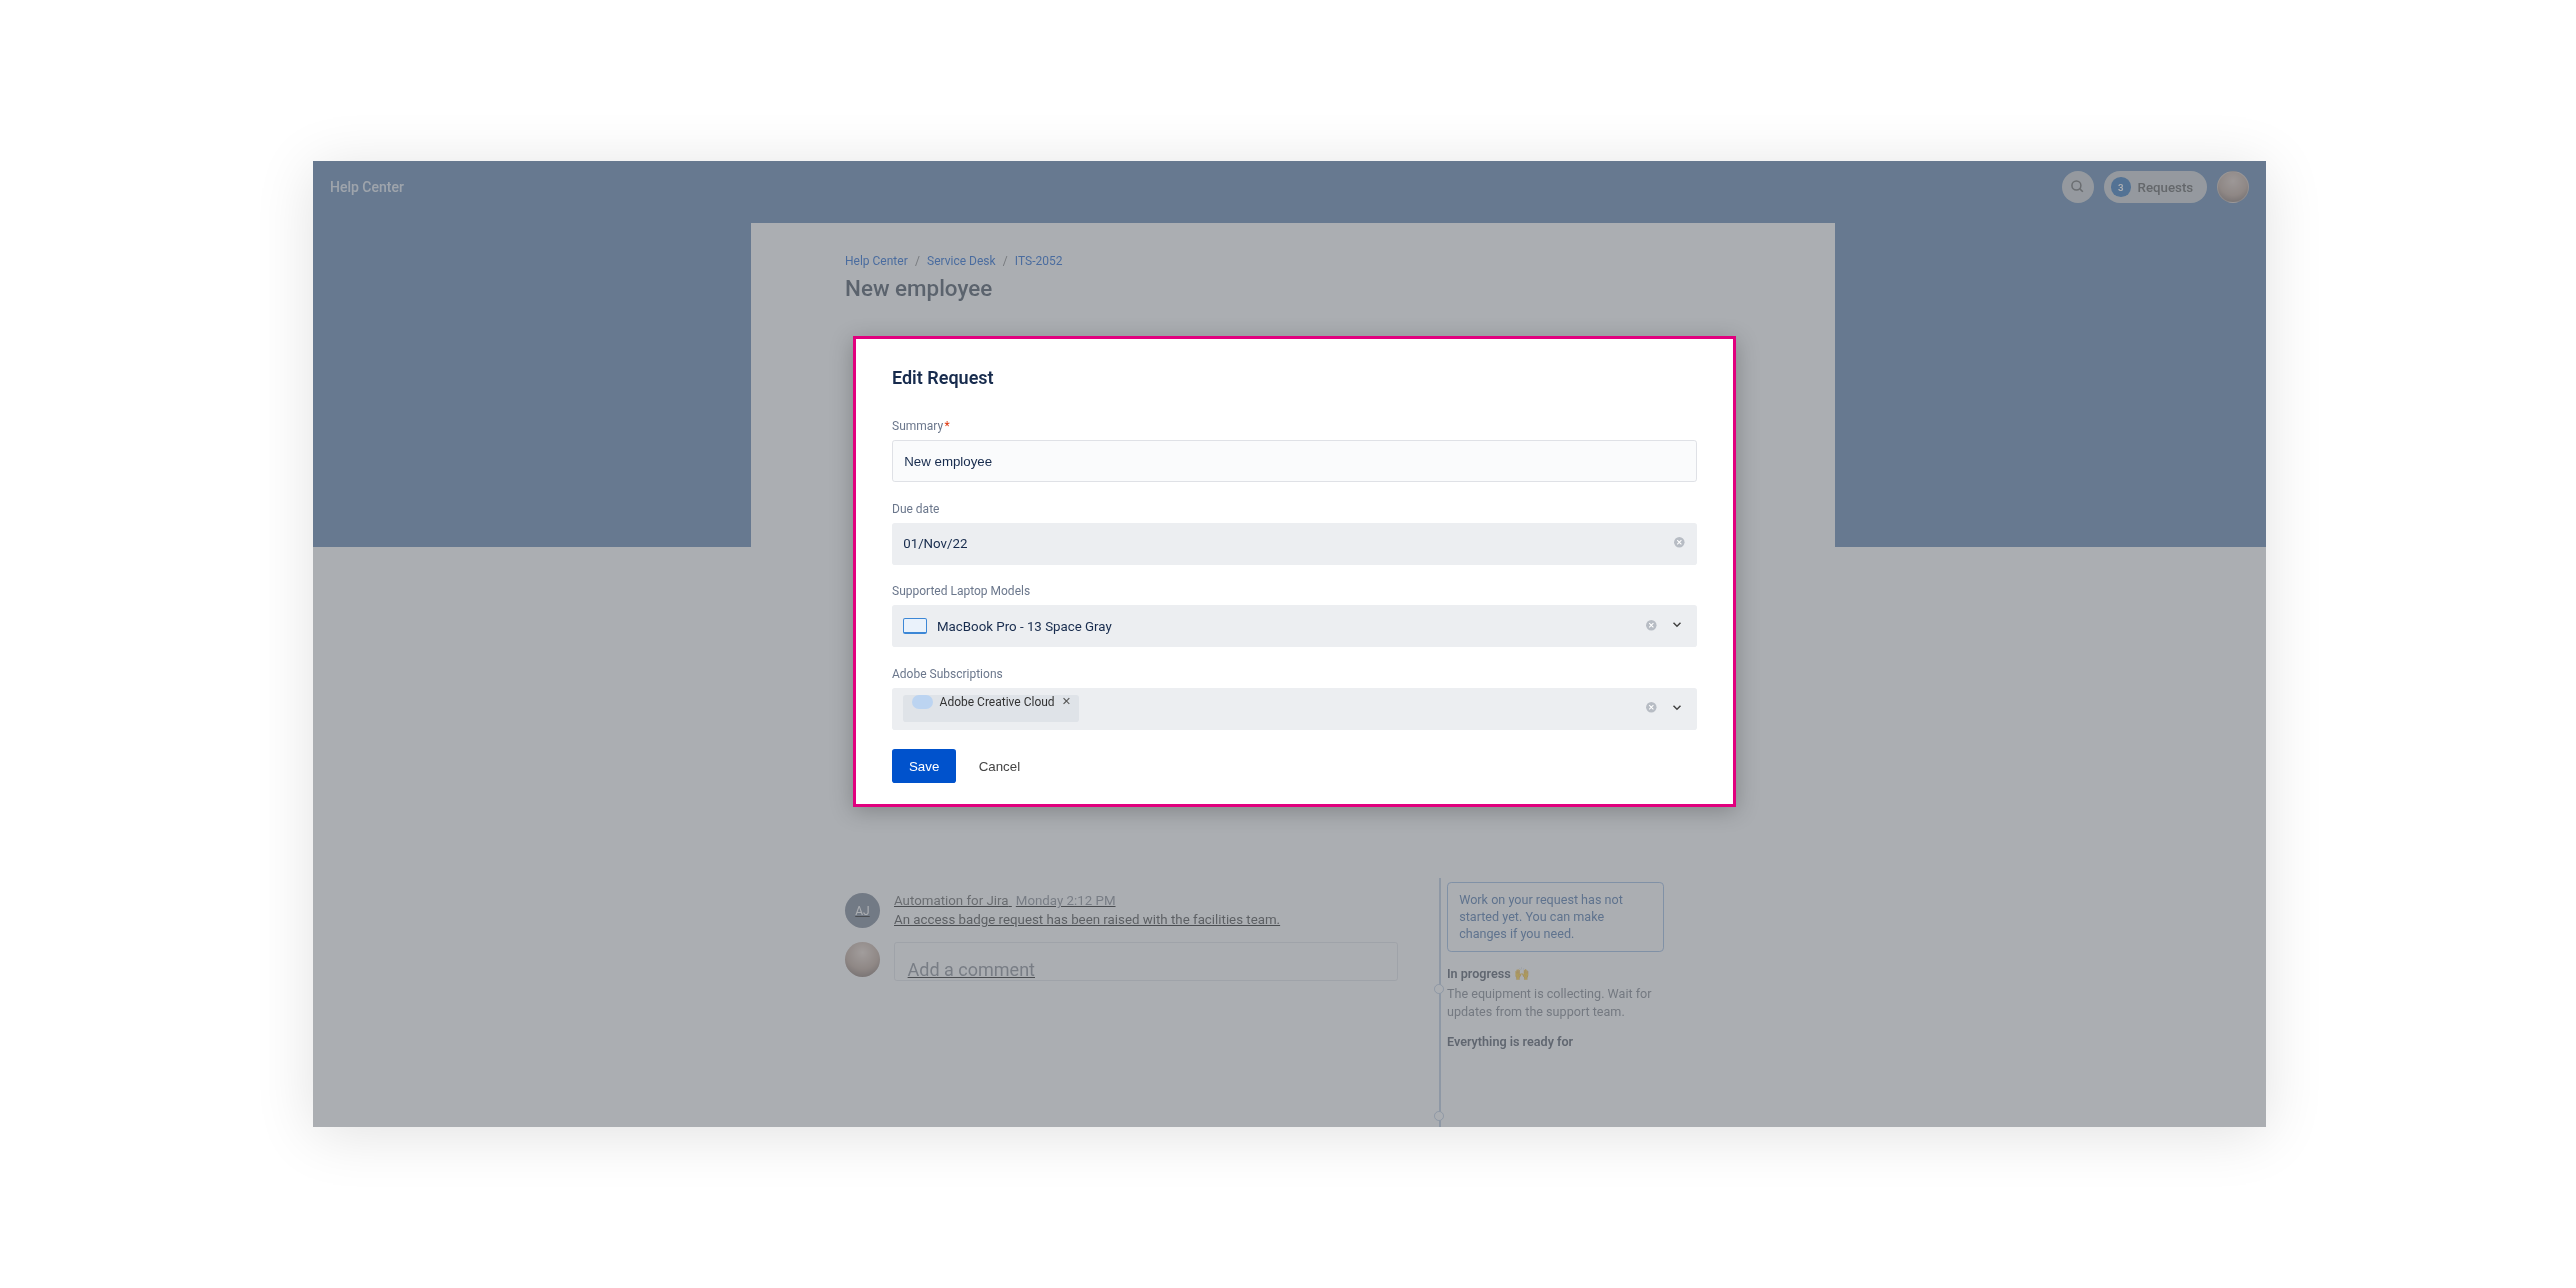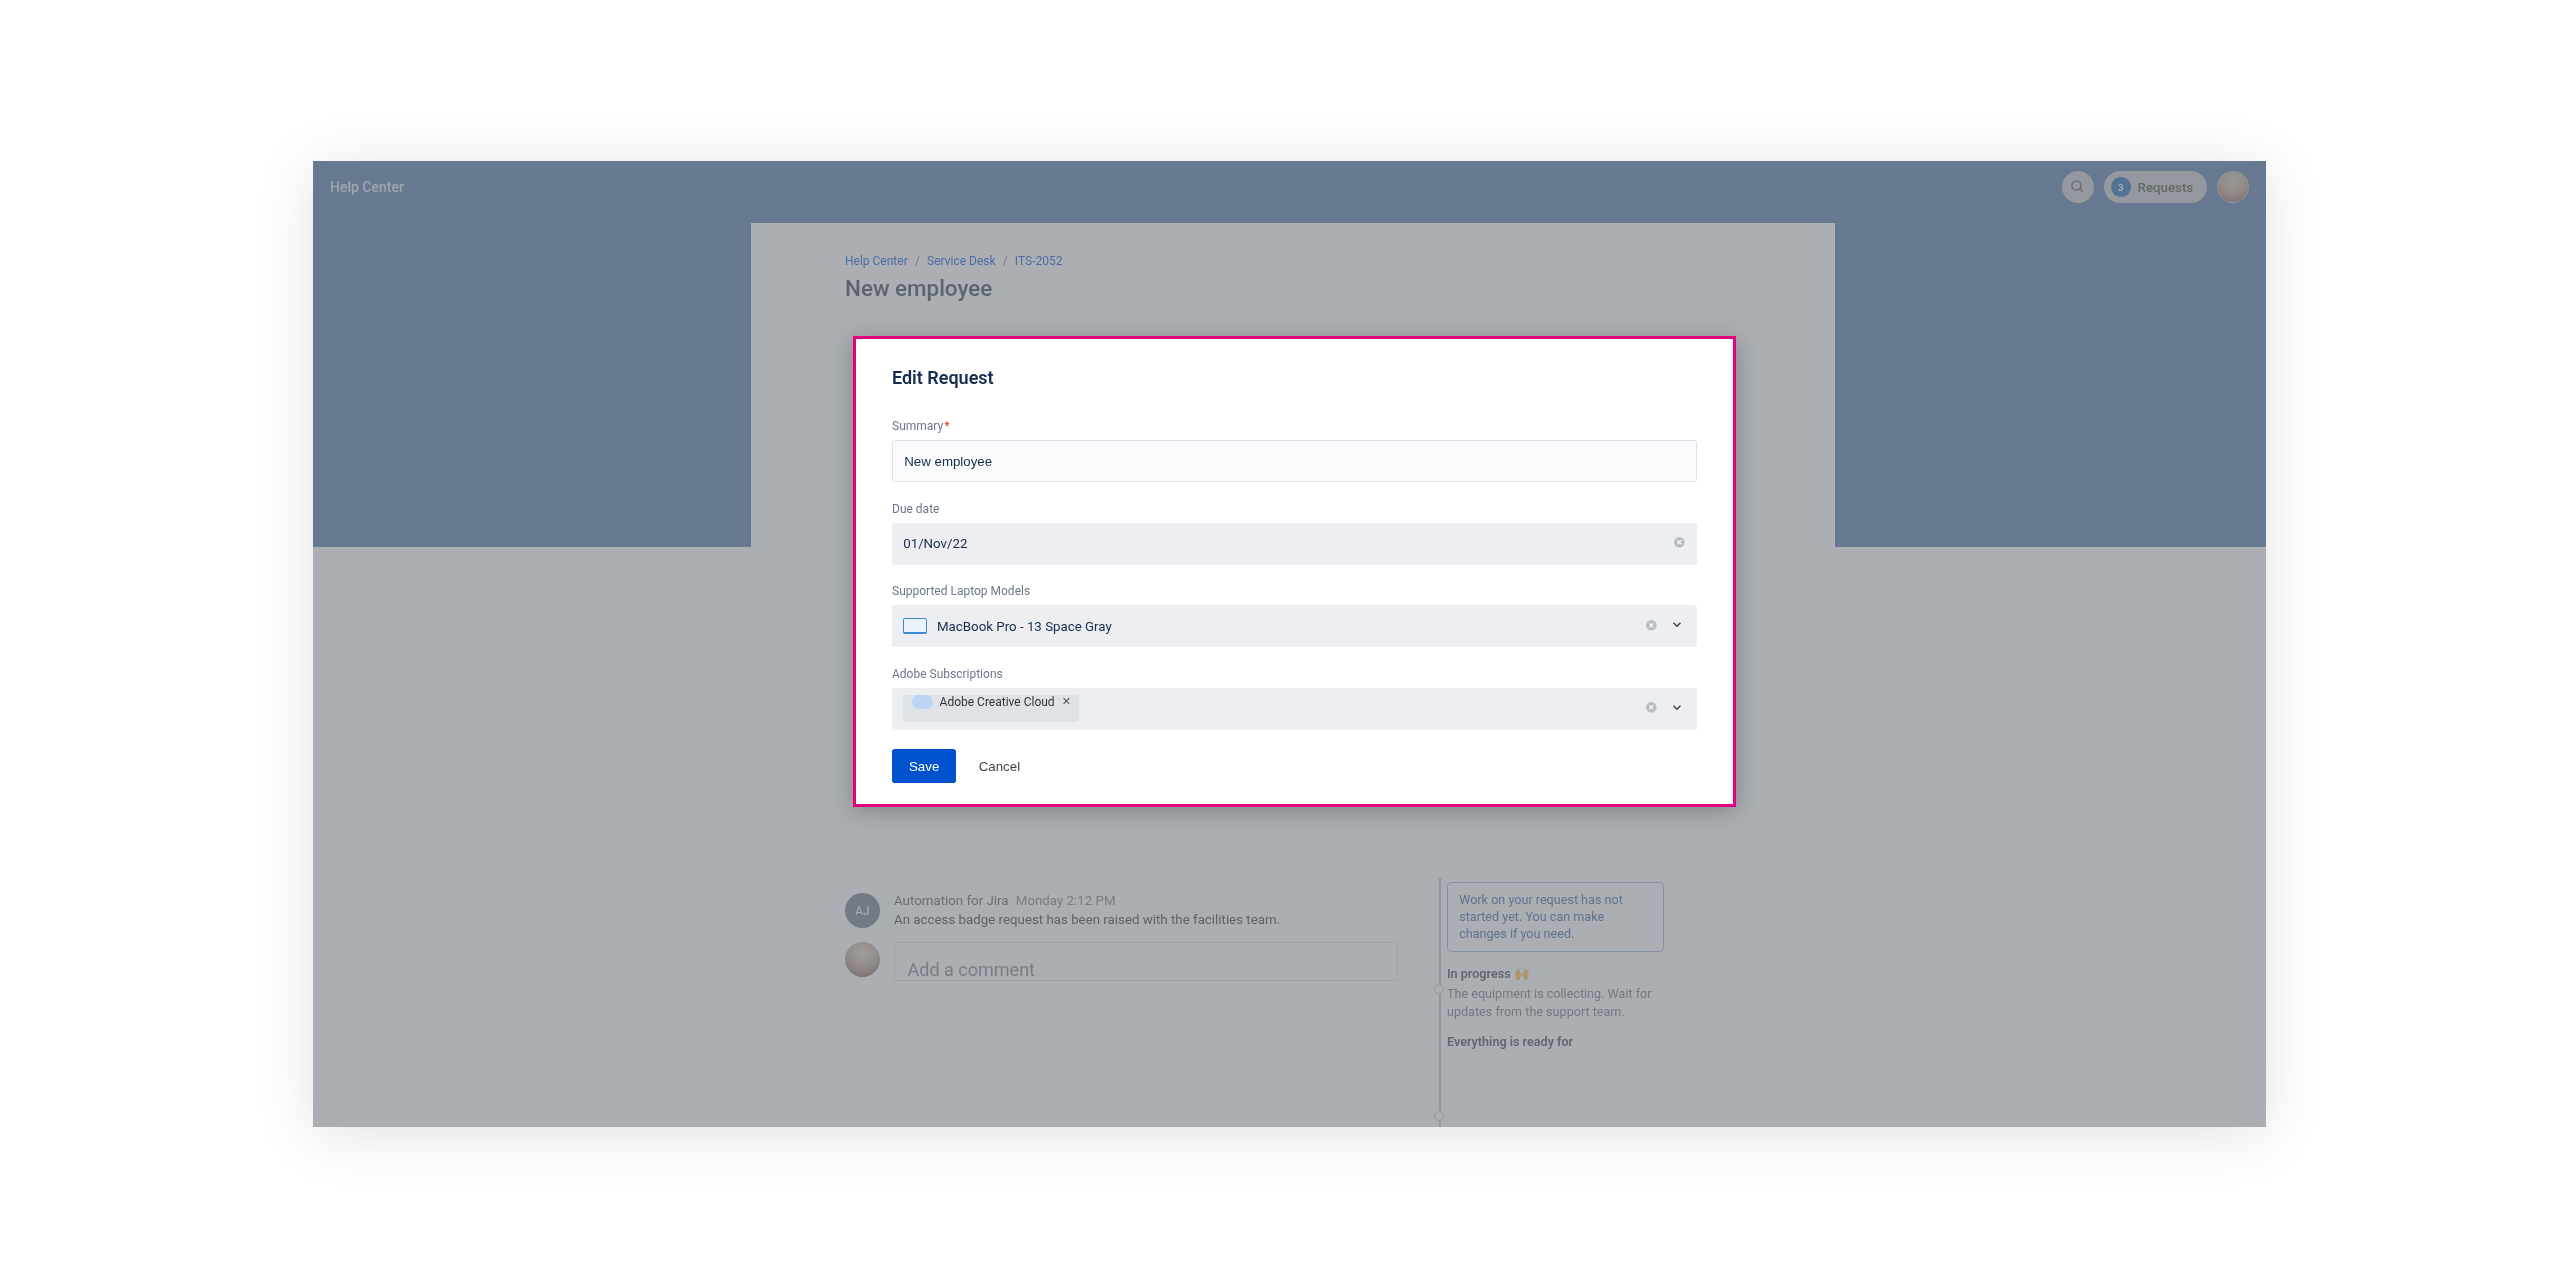--- a/index.html
+++ b/index.html
@@ -138,20 +138,21 @@
   .btn-link {
     background:transparent; color:#444; border:none; height:34px; padding:0 12.6px; font-size:13.3px;
   }
 
   
   .activity {
     position:absolute;
     left: 532px;
     top: 732px;
     width: 560px;
+    text-decoration: underline;
   }
   .act-row { display:flex; align-items:flex-start; margin-bottom:14px; }
   .av-circ {
     width:35px; height:35px; border-radius:17.5px;
     display:flex; align-items:center; justify-content:center;
     font-size:12px; color:#fff; margin-right:14px; flex-shrink:0;
   }
   .av-aj { background:#6b7688; }
   .av-person {
     background: radial-gradient(circle at 50% 30%, #e6d2c6 0%, #b59a8a 55%, #5a4842 100%);

